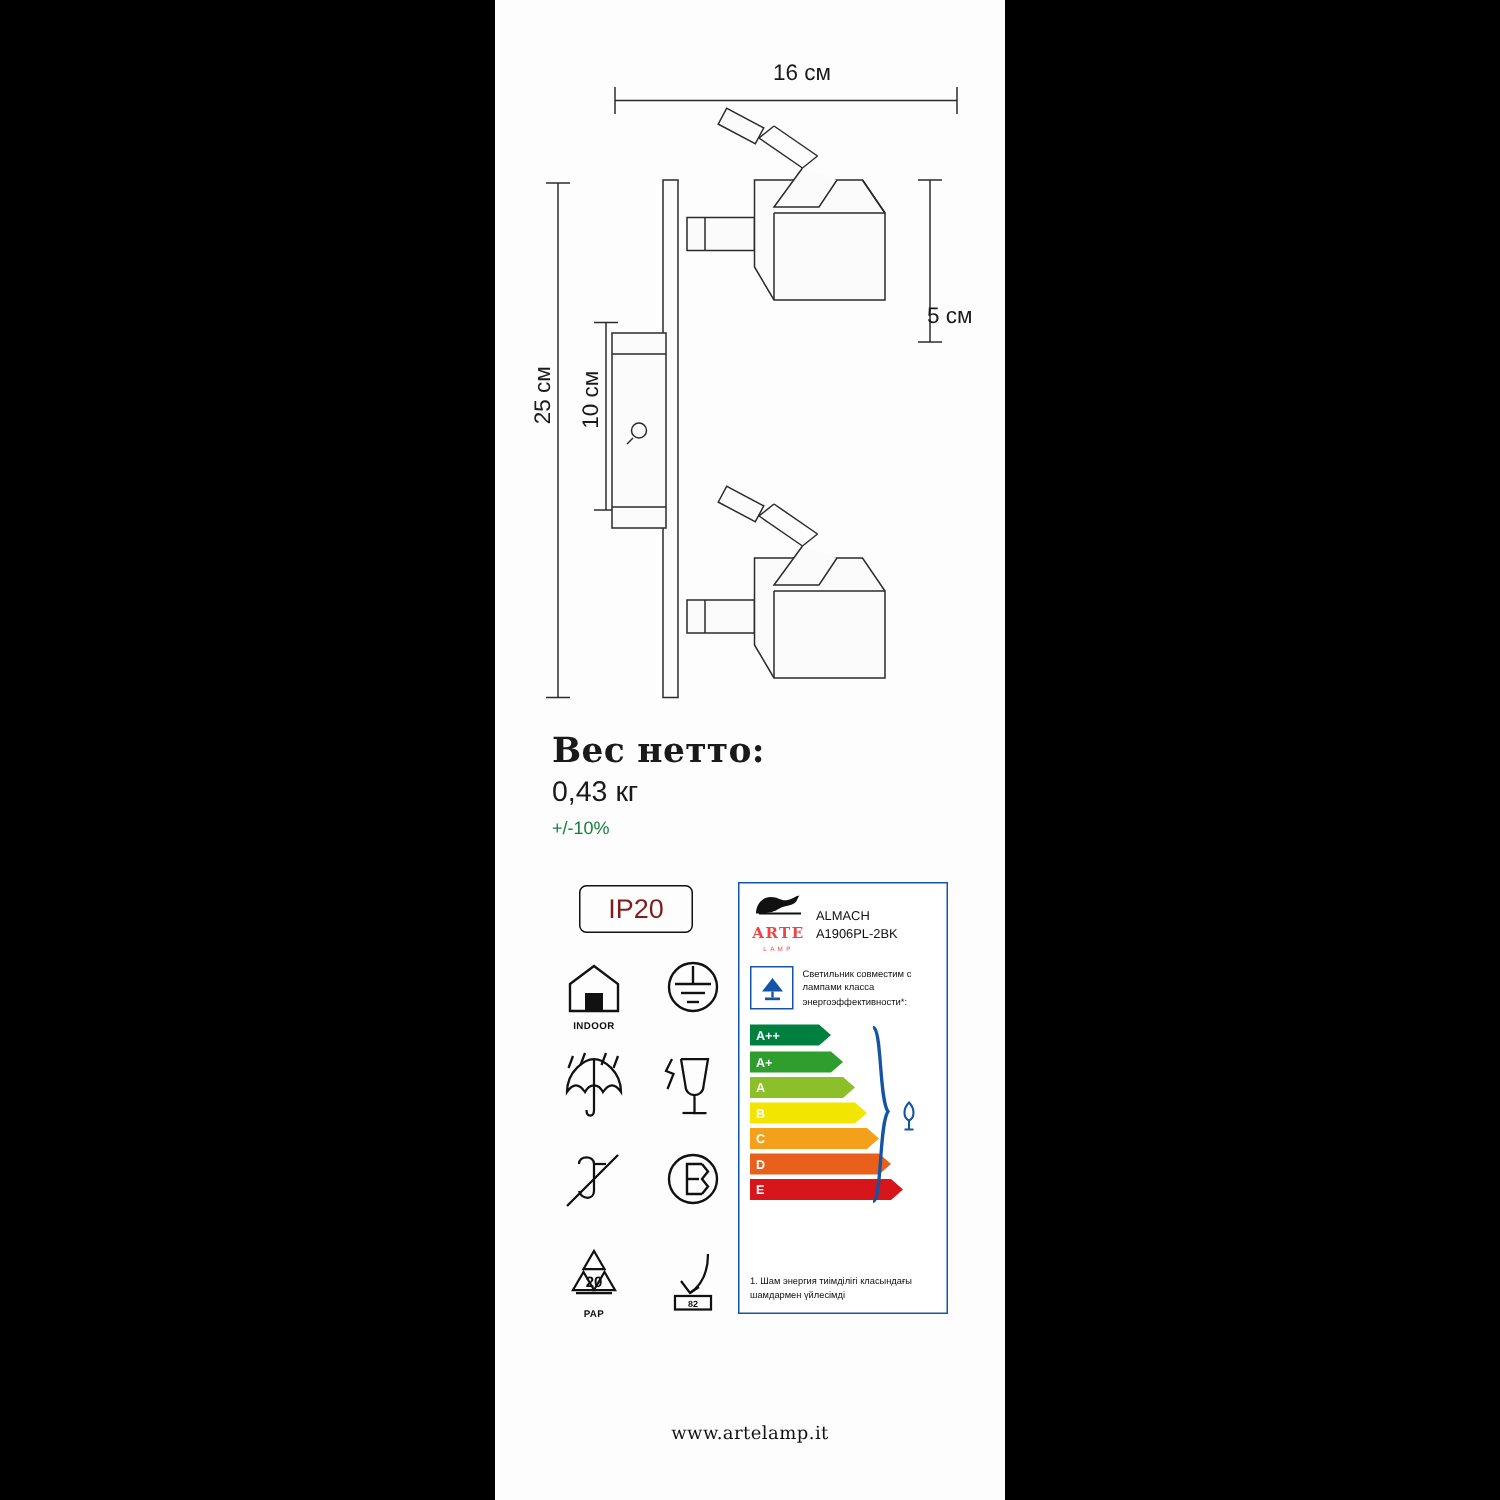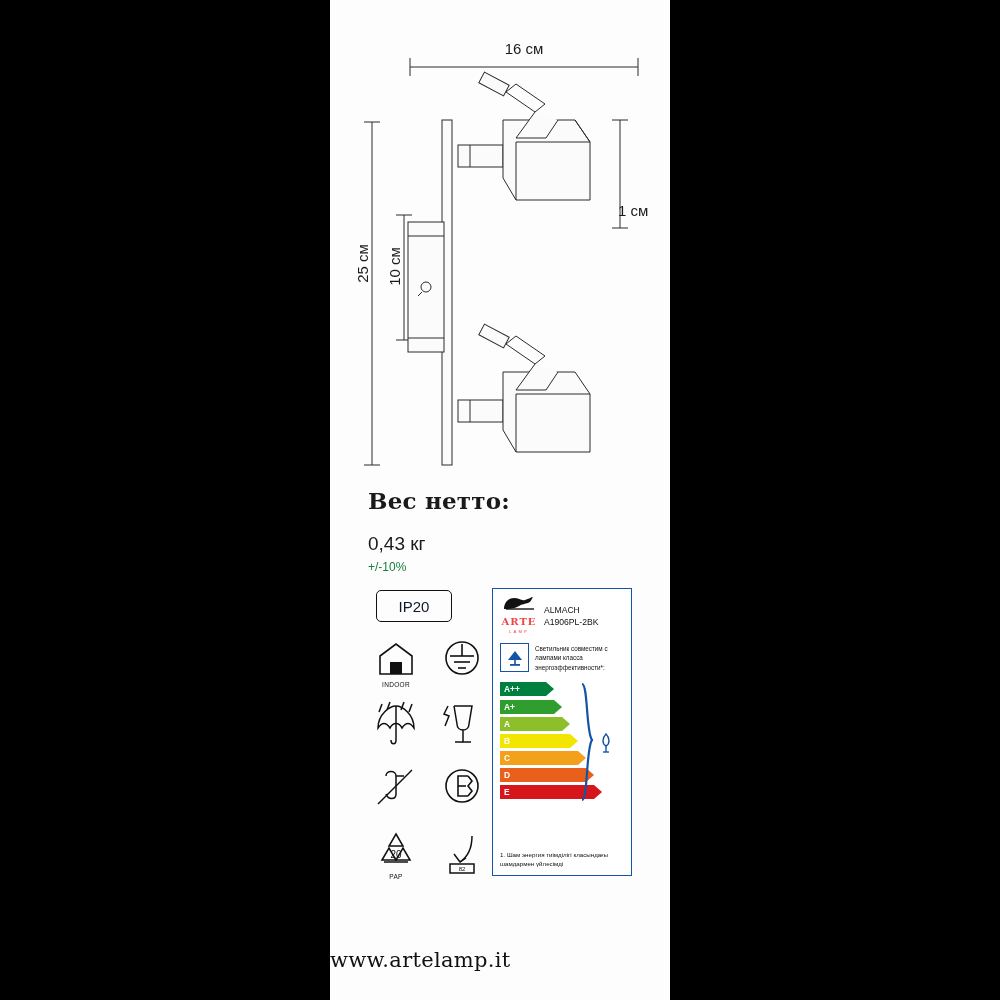--- a/index.html
+++ b/index.html
@@ -42,21 +42,21 @@
   .dimlabel {
     position: absolute;
     font-family: "Liberation Sans", sans-serif;
     color: #1a1a1a;
     font-size: 15px;
   }
   #lbl-width {
     left: 164px;
     top: 40px;
     width: 60px;
-    text-align: center;
+    text-align: right;
   }
   #lbl-depth {
     left: 288px;
     top: 202px;
     width: 50px;
     text-align: left;
   }
   #lbl-height-outer {
     position: absolute;
     left: 12px;
@@ -90,21 +90,21 @@
   }
   #weight .w-title {
     font-family: "DejaVu Serif", serif;
     font-weight: bold;
     font-size: 23px;
     letter-spacing: .2px;
   }
   #weight .w-value {
     font-family: "Liberation Sans", sans-serif;
     font-size: 19px;
-    margin-top: 19px;
+    margin-top: 4px;
   }
   #weight .w-tol {
     font-family: "Liberation Sans", sans-serif;
     font-size: 12px;
     margin-top: 5px;
     color: #15803d;
   }
 
   
   #picto {
@@ -114,35 +114,36 @@
     width: 130px;
   }
   .ip-box {
     width: 74px;
     height: 30px;
     border: 1.6px solid #111;
     border-radius: 5px;
     display: flex;
     align-items: center;
     justify-content: center;
-    font-size: 15px;
-    color: #0f172a;
-    margin-left: 10px;
+    font-size: 18px;
+    color: #7f1d1d;
+    margin-left: 20px;
   }
   .picto-row {
     display: flex;
     align-items: flex-end;
     margin-top: 14px;
     gap: 18px;
     margin-left: 6px;
   }
   .picto-cell {
     width: 48px;
     height: 50px;
     position: relative;
+    font-weight: bold;
   }
   .picto-cap {
     position: absolute;
     bottom: -2px;
     left: 0;
     width: 48px;
     text-align: center;
     font-size: 6.5px;
     letter-spacing: .3px;
     color: #111;
@@ -256,23 +257,23 @@
     line-height: 1.55;
     color: #111;
   }
 
   
   #site {
     position: absolute;
     left: 0;
     top: 948px;
     width: 340px;
-    text-align: left;
+    text-align: center;
     font-family: "DejaVu Serif", serif;
-    font-size: 21px;
+    font-size: 12px;
     color: #111;
     letter-spacing: .3px;
   }
 </style>
 </head>
 <body>
 
 <div id="page">
   <div id="panel">
 
@@ -324,21 +325,21 @@
           <rect x="150" y="330" width="28" height="12" fill="#fbfbfb" transform="rotate(28 164 336)"></rect>
           <path d="M176 344 L205 364"></path>
           <path d="M186 336 L215 356"></path>
           <path d="M176 344 L186 336"></path>
           <path d="M205 364 L215 356"></path>
           <path d="M205 364 L186 390 L216 390 L228 372" fill="#fbfbfb"></path>
         </g>
       </svg>
 
       <div class="dimlabel" id="lbl-width">16 см</div>
-      <div class="dimlabel" id="lbl-depth">1 см</div>
+      <div class="dimlabel" id="lbl-depth">5 см</div>
       <div id="lbl-height-outer">25 см</div>
       <div id="lbl-height-inner">10 см</div>
     </div>
 
     <div id="weight">
       <div class="w-title">Вес нетто:</div>
       <div class="w-value">0,43 кг</div>
       <div class="w-tol">+/-10%</div>
     </div>
 

